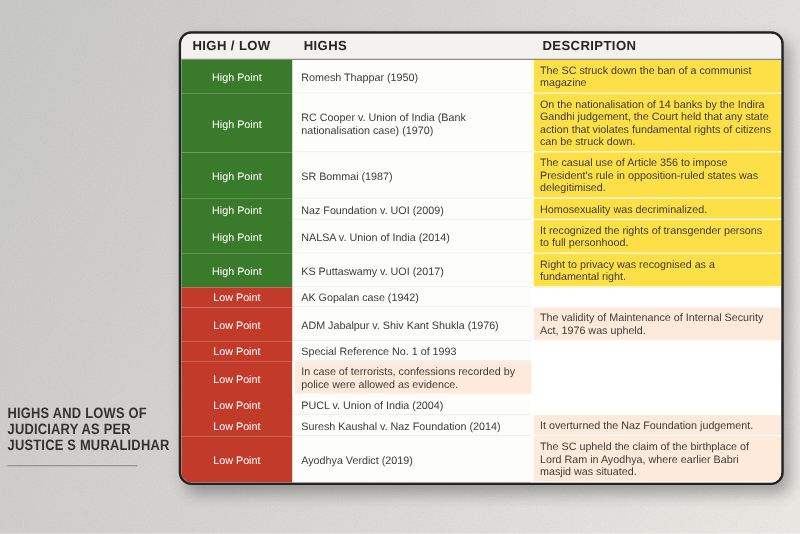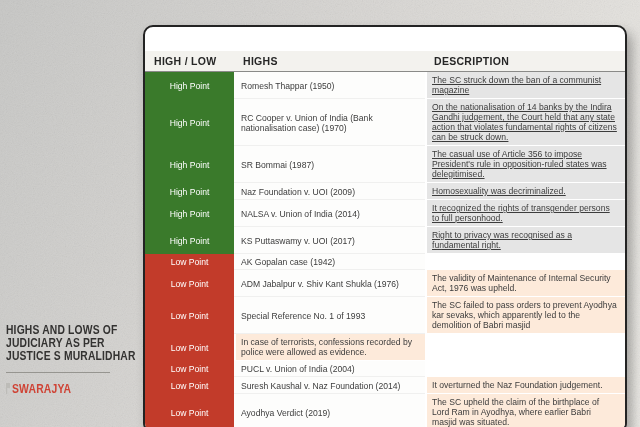--- a/index.html
+++ b/index.html
@@ -46,21 +46,20 @@
     background: #ffffff;
     border: 2px solid #232323;
     border-radius: 10px;
     overflow: hidden;
     box-shadow: 5px 7px 12px rgba(0,0,0,0.30);
   }
   .thead {
     display: grid; grid-template-columns: 89px 191px 1fr;
     background: #f3f2ee;
     border-bottom: 1px solid #8a8a88;
-    margin-top: 24px;
   }
   .th {
     font-size: 10.5px; font-weight: bold; color: #262626;
     letter-spacing: 0.3px;
     padding: 4px 6px 4px 9px;
   }
   .row {
     display: grid; grid-template-columns: 89px 191px 1fr;
   }
   .cell { display: flex; align-items: center; }
@@ -76,45 +75,41 @@
     padding: 3px 8px 3px 7px;
     background: #fdfdfc;
     box-shadow: inset 0 -1px 0 rgba(0,0,0,0.05);
   }
   .cell-desc {
     font-size: 8.6px; color: #3c3c3c; line-height: 10px;
     padding: 3px 8px 3px 5px;
     border-left: 2px solid #ffffff;
     border-bottom: 1px solid #ffffff;
   }
-  .row.high .cell-desc { background: #e5e5e5; text-decoration: underline; }
+  .row.high .cell-desc { background: #fde047; }
   .row.low  .cell-desc { background: #fdeada; }
 </style>
 </head>
 <body>
 
 <svg class="noise-layer" width="640" height="427" xmlns="http://www.w3.org/2000/svg">
   <filter id="paperNoise">
     <feTurbulence type="fractalNoise" baseFrequency="0.9" numOctaves="2" stitchTiles="stitch"></feTurbulence>
     <feColorMatrix type="saturate" values="0"></feColorMatrix>
   </filter>
   <rect width="640" height="427" filter="url(#paperNoise)" opacity="0.5"></rect>
 </svg>
 
 <div class="caption">
   <div class="caption-title">
     <div>HIGHS AND LOWS OF</div>
     <div>JUDICIARY AS PER</div>
     <div>JUSTICE S MURALIDHAR</div>
   </div>
   <div class="caption-divider"></div>
-  <div class="caption-logo">
-    <span class="flag-mark"></span>
-    <span class="logo-text">SWARAJYA</span>
-  </div>
 </div>
 
 <div class="table-card">
   <div class="thead">
     <div class="th">HIGH / LOW</div>
     <div class="th">HIGHS</div>
     <div class="th">DESCRIPTION</div>
   </div>
 
   <div class="row high">
@@ -152,21 +147,20 @@
     <div class="cell cell-case">AK Gopalan case (1942)</div>
   </div>
   <div class="row low">
     <div class="cell cell-point">Low Point</div>
     <div class="cell cell-case">ADM Jabalpur v. Shiv Kant Shukla (1976)</div>
     <div class="cell cell-desc">The validity of Maintenance of Internal Security Act, 1976 was upheld.</div>
   </div>
   <div class="row low">
     <div class="cell cell-point">Low Point</div>
     <div class="cell cell-case">Special Reference No. 1 of 1993</div>
-    <div class="cell cell-desc">The SC failed to pass orders to prevent Ayodhya kar sevaks, which apparently led to the demolition of Babri masjid</div>
   </div>
   <div class="row low">
     <div class="cell cell-point">Low Point</div>
     <div class="cell cell-desc">In case of terrorists, confessions recorded by police were allowed as evidence.</div>
   </div>
   <div class="row low">
     <div class="cell cell-point">Low Point</div>
     <div class="cell cell-case">PUCL v. Union of India (2004)</div>
   </div>
   <div class="row low">

